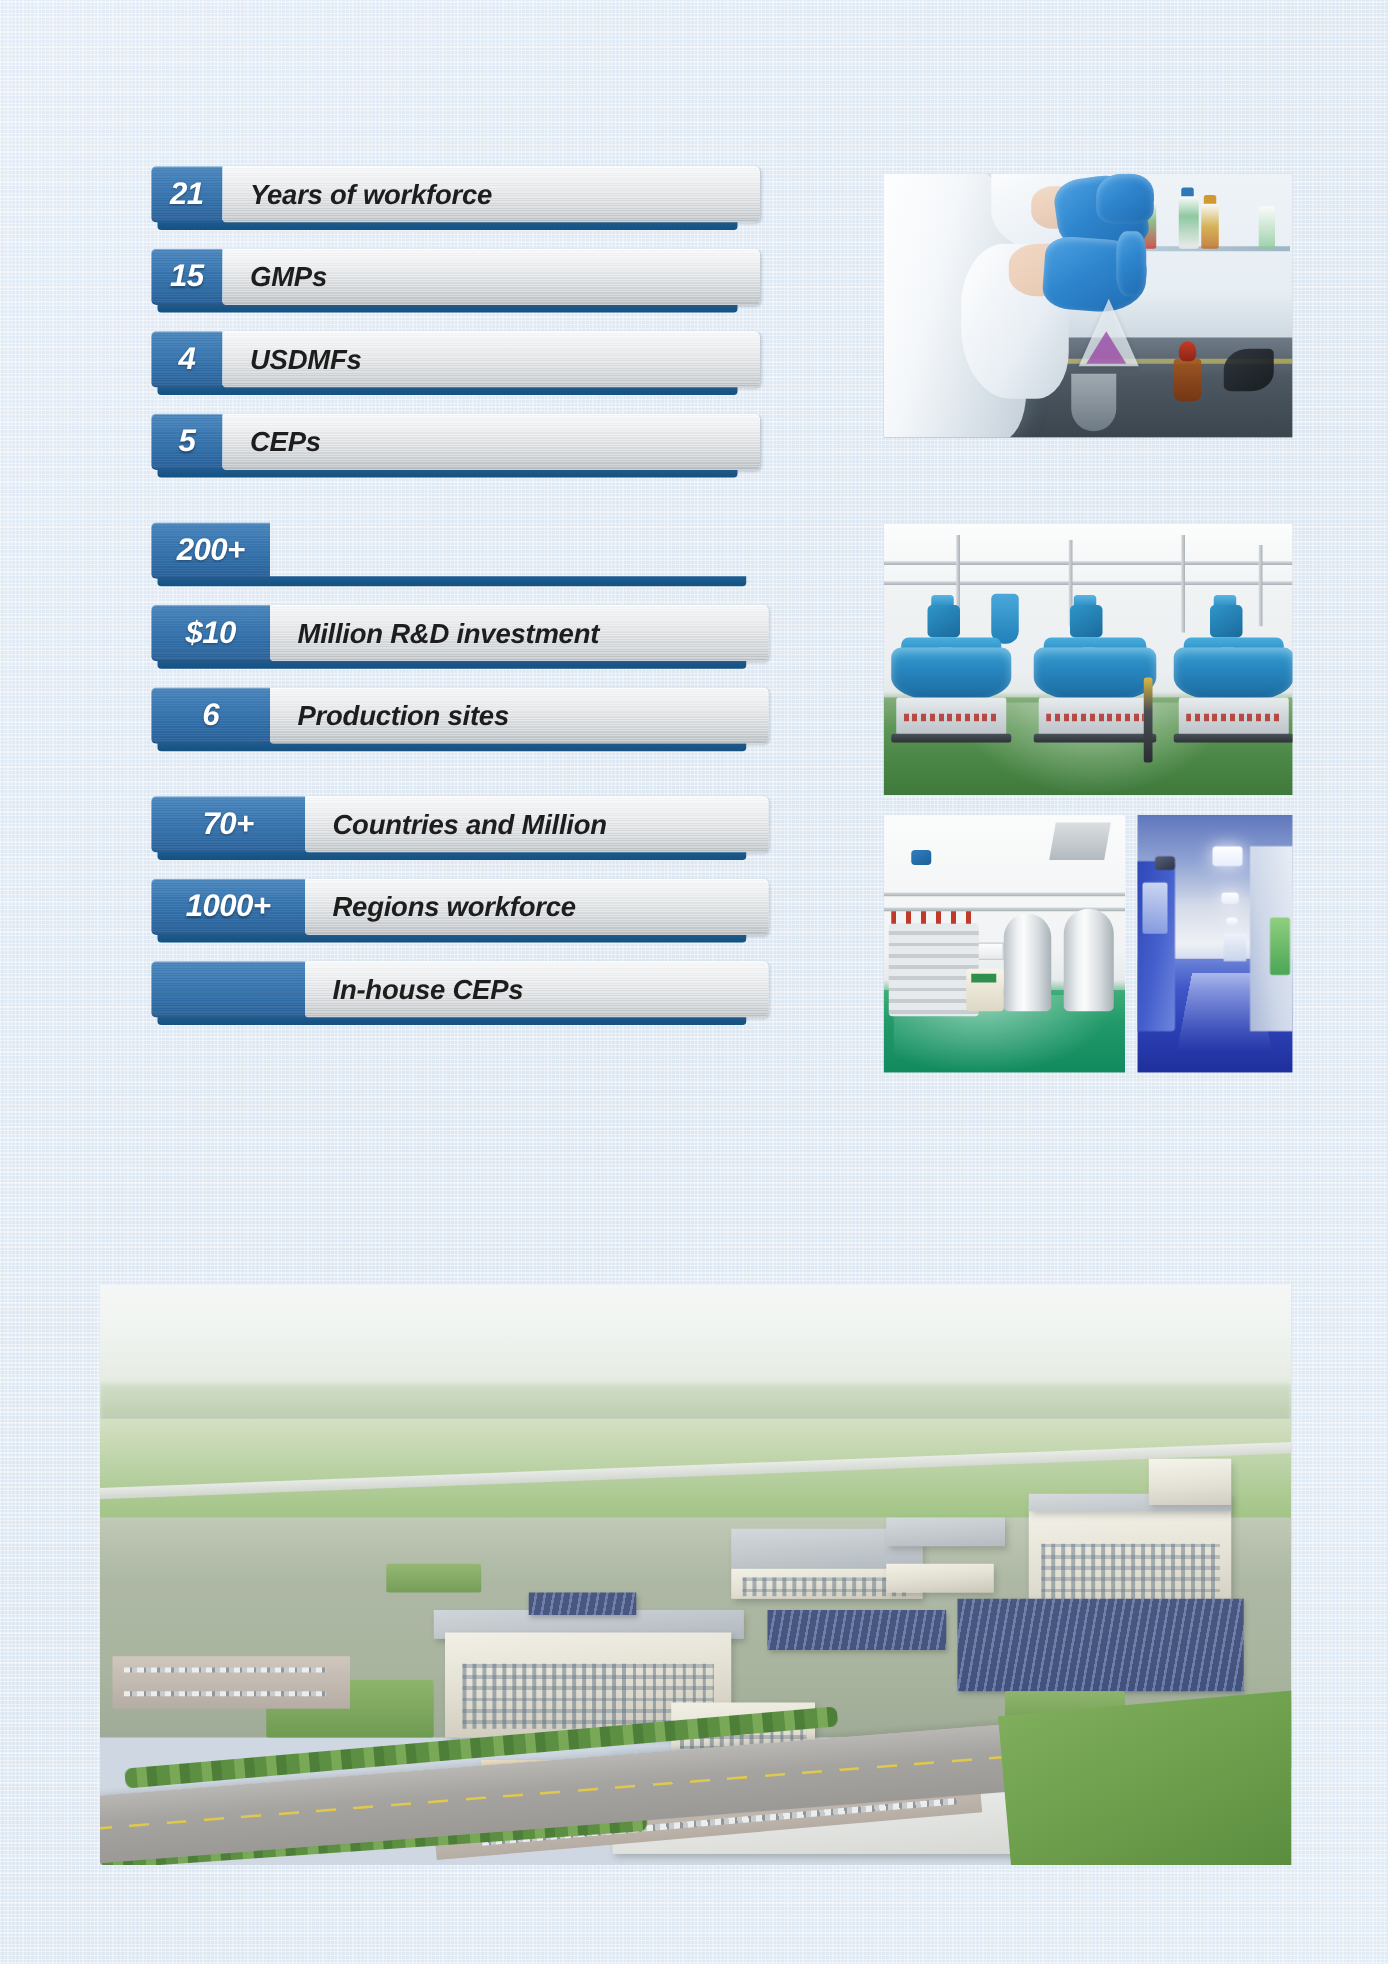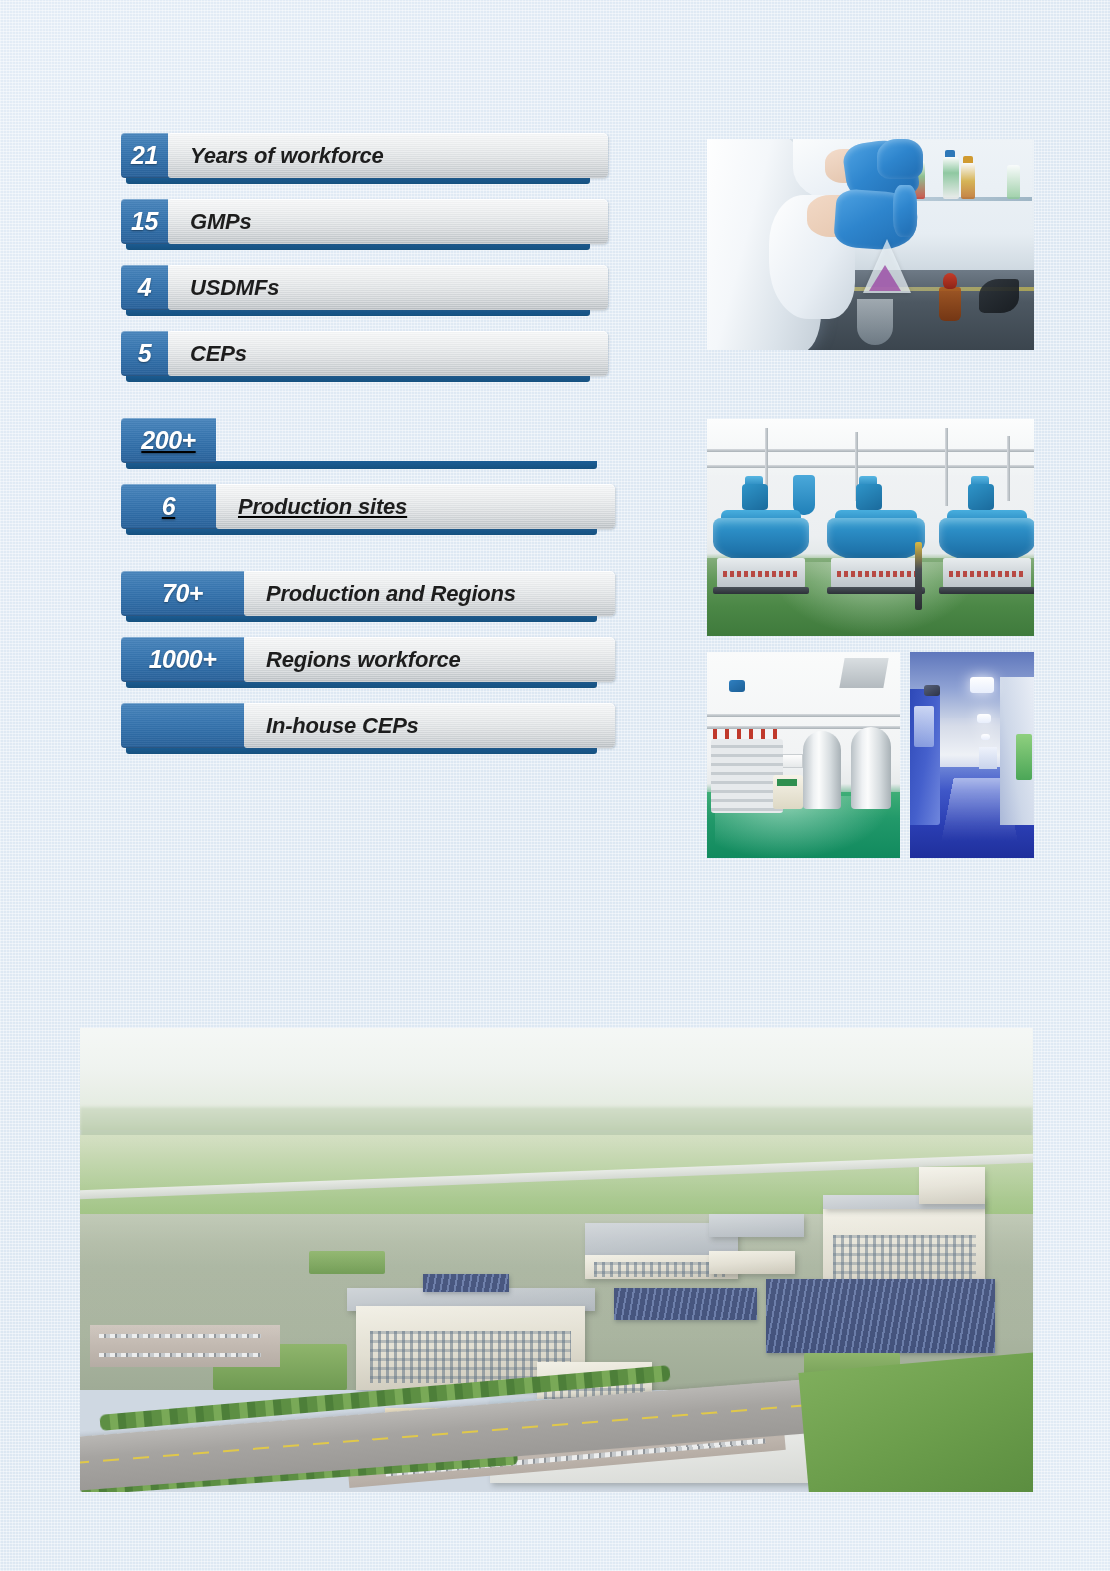--- a/index.html
+++ b/index.html
@@ -99,23 +99,23 @@
     font-style: italic;
     font-size: 22px;
     padding-left: 22px;
     letter-spacing: -0.2px;
     white-space: nowrap;
     overflow: hidden;
   }
 
   
   .group-1 .stat-bar { width: 487px; }
-  .group-1 .stat-value { width: 47px; }
-
-  .group-2 .stat-bar { width: 494px; text-decoration: underline; }
+  .group-1 .stat-value { width: 57px; }
+
+  .group-2 .stat-bar { width: 494px; }
   .group-2 .stat-value { width: 95px; }
 
   .group-3 .stat-bar { width: 494px; }
   .group-3 .stat-value { width: 123px; }
 
   .group-2 { margin-top: 42px; }
   .group-3 { margin-top: 42px; text-align: right; }
 
   
   .photo {
@@ -536,29 +536,33 @@
       <div class="stat-value">5</div>
       <div class="stat-label">CEPs</div>
     </div>
   </div>
 
   <div class="stat-group group-2">
     <div class="stat-bar">
       <div class="stat-value">200+</div>
     </div>
     <div class="stat-bar">
+      <div class="stat-value">$10</div>
+      <div class="stat-label">Million R&amp;D investment</div>
+    </div>
+    <div class="stat-bar">
       <div class="stat-value">6</div>
       <div class="stat-label">Production sites</div>
     </div>
   </div>
 
   <div class="stat-group group-3">
     <div class="stat-bar">
       <div class="stat-value">70+</div>
-      <div class="stat-label">Production and Regions</div>
+      <div class="stat-label">Countries and Million</div>
     </div>
     <div class="stat-bar">
       <div class="stat-value">1000+</div>
       <div class="stat-label">Regions workforce</div>
     </div>
     <div class="stat-bar">
       <div class="stat-value"></div>
       <div class="stat-label">In-house CEPs</div>
     </div>
   </div>

